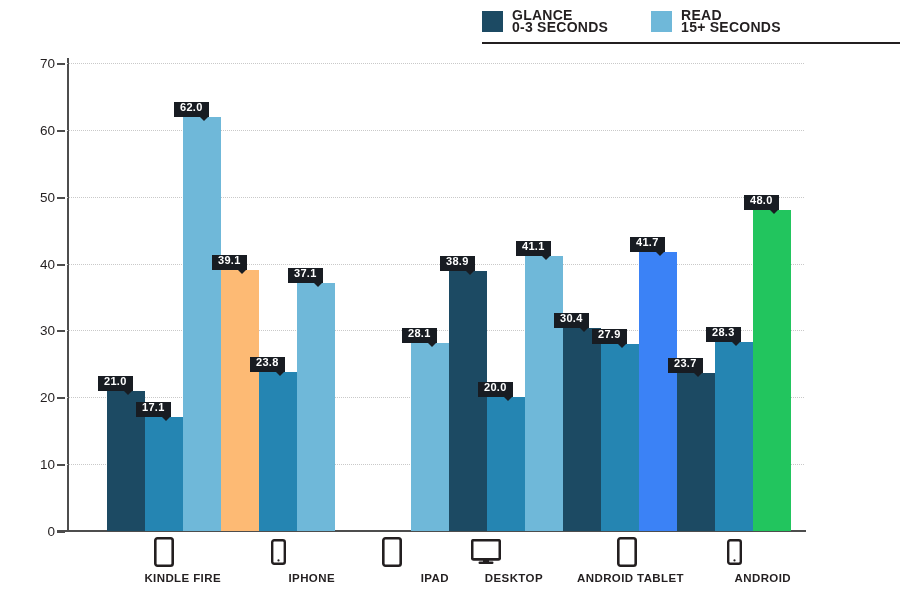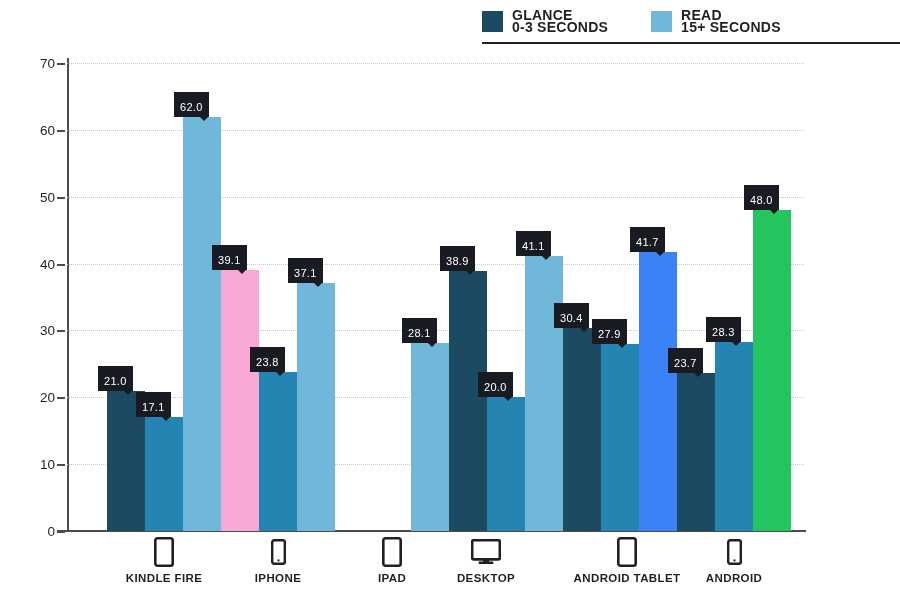--- a/index.html
+++ b/index.html
@@ -123,23 +123,23 @@
   .bar-s1 { left: 38px; }
   .bar-s2 { left: 76px; }
 
   .value-badge {
     position: absolute;
     bottom: 100%;
     left: -9px;
     background: #181c22;
     color: #ffffff;
     font-size: 11px;
-    font-weight: normal;
+    font-weight: bold;
     letter-spacing: 0.3px;
-    padding: 10px 6px 4px 6px;
+    padding: 0 6px 4px 6px;
     line-height: 11px;
     white-space: nowrap;
     box-sizing: border-box;
     min-width: 34px;
     text-align: center;
   }
   .value-badge::after {
     content: "";
     position: absolute;
     left: 26px;
@@ -154,21 +154,21 @@
     position: absolute;
     left: 67px;
     top: 532px;
     width: 737px;
     height: 70px;
   }
   .category {
     position: absolute;
     top: 0;
     width: 114px;
-    text-align: center;
+    text-align: right;
   }
   .cat-icon {
     height: 32px;
     display: flex;
     align-items: center;
     justify-content: center;
     margin-top: 4px;
   }
   .cat-label {
     display: block;
@@ -234,21 +234,21 @@
         <div class="value-badge">21.0</div>
       </div>
       <div class="bar bar-s1" style="height: 114.326px; background: rgb(37, 133, 178);">
         <div class="value-badge">17.1</div>
       </div>
       <div class="bar bar-s2" style="height: 414.514px; background: rgb(111, 184, 217);">
         <div class="value-badge">62.0</div>
       </div>
     </div>
     <div class="bar-group" style="left: 154px; width: 114px;">
-      <div class="bar bar-s0" style="height: 261.411px; background: #f9a8d4;">
+      <div class="bar bar-s0" style="height: 261.411px; background: #fdba74;">
         <div class="value-badge">39.1</div>
       </div>
       <div class="bar bar-s1" style="height: 159.12px; background: rgb(37, 133, 178);">
         <div class="value-badge">23.8</div>
       </div>
       <div class="bar bar-s2" style="height: 248.04px; background: rgb(111, 184, 217);">
         <div class="value-badge">37.1</div>
       </div>
     </div>
     <div class="bar-group" style="left: 268px; width: 114px;">

